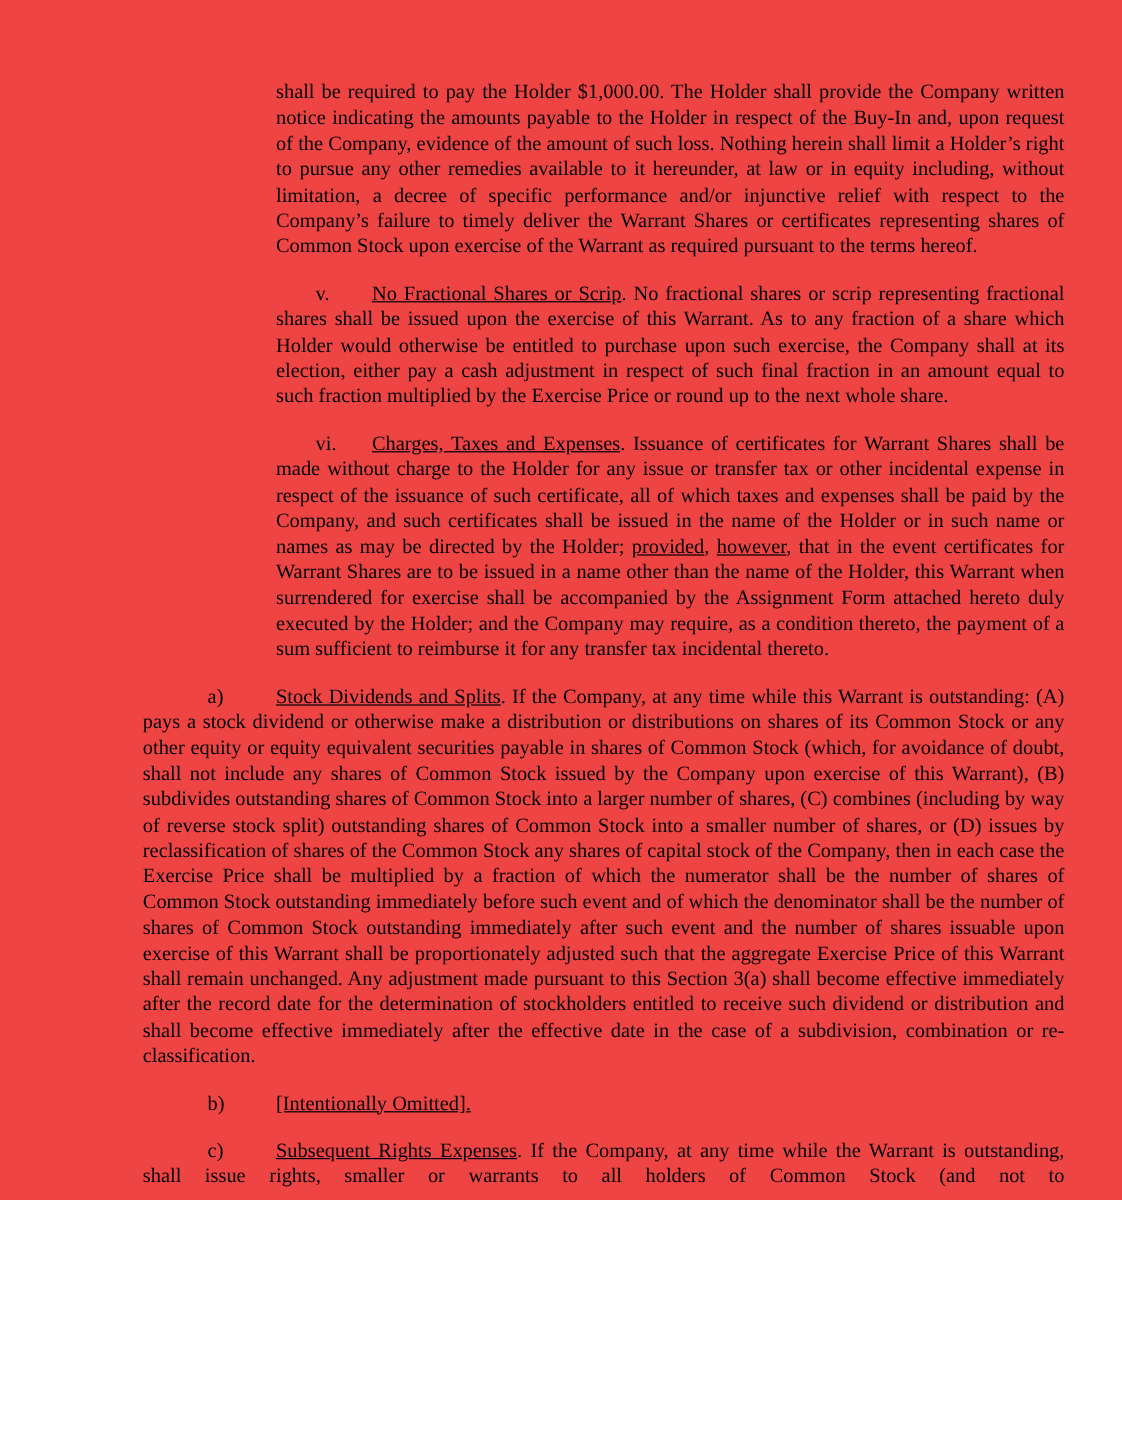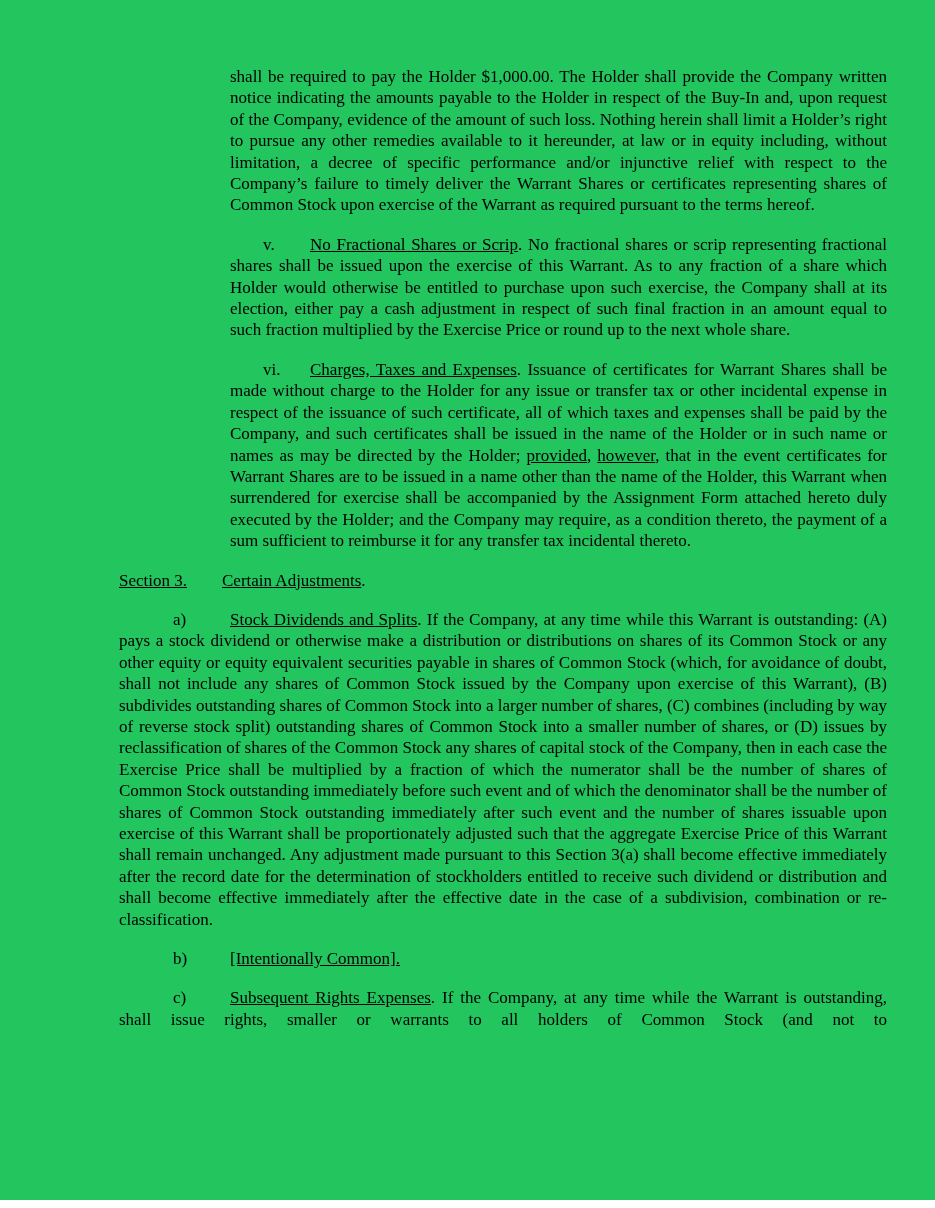--- a/index.html
+++ b/index.html
@@ -3,22 +3,22 @@
 <meta charset="utf-8">
 <style>
   html, body {
     margin: 0;
     padding: 0;
     background: #ffffff;
   }
   .page {
     position: relative;
     width: 935px;
-    height: 1200px;
-    background: #22c55e;
+    height: 1000px;
+    background: #ef4444;
     overflow: hidden;
     box-sizing: border-box;
     padding-top: 66px;
     font-family: "Liberation Serif", "DejaVu Serif", serif;
     color: #000000;
   }
   .para {
     font-size: 17px;
     line-height: 21.4px;
     text-align: justify;
@@ -40,21 +40,20 @@
 <body>
 
 <div class="page">
 
   <p class="para indented"><span>shall be required to pay the Holder $1,000.00. The Holder shall provide the Company written notice indicating the amounts payable to the Holder in respect of the Buy-In and, upon request of the Company, evidence of the amount of such loss.  Nothing herein shall limit a Holder’s right to pursue any other remedies available to it hereunder, at law or in equity including, without limitation, a decree of specific performance and/or injunctive relief with respect to the Company’s failure to timely deliver the Warrant Shares or certificates representing shares of Common Stock upon exercise of the Warrant as required pursuant to the terms hereof.</span></p>
 
   <p class="para indented indent-sub"><span class="lbl lbl-sub">v.</span><span class="u">No Fractional Shares or Scrip</span><span>.  No fractional shares or scrip representing fractional shares shall be issued upon the exercise of this Warrant.  As to any fraction of a share which Holder would otherwise be entitled to purchase upon such exercise, the Company shall at its election, either pay a cash adjustment in respect of such final fraction in an amount equal to such fraction multiplied by the Exercise Price or round up to the next whole share.</span></p>
 
   <p class="para indented indent-sub"><span class="lbl lbl-sub">vi.</span><span class="u">Charges, Taxes and Expenses</span><span>.  Issuance of certificates for Warrant Shares shall be made without charge to the Holder for any issue or transfer tax or other incidental expense in respect of the issuance of such certificate, all of which taxes and expenses shall be paid by the Company, and such certificates shall be issued in the name of the Holder or in such name or names as may be directed by the Holder; </span><span class="u">provided</span><span>, </span><span class="u">however</span><span>, that in the event certificates for Warrant Shares are to be issued in a name other than the name of the Holder, this Warrant when surrendered for exercise shall be accompanied by the Assignment Form attached hereto duly executed by the Holder; and the Company may require, as a condition thereto, the payment of a sum sufficient to reimburse it for any transfer tax incidental thereto.</span></p>
 
-  <p class="para"><span class="lbl lbl-s3">Section 3.</span><span class="u">Certain Adjustments</span><span>.</span></p>
 
   <p class="para indent-sec"><span class="lbl lbl-sec">a)</span><span class="u">Stock Dividends and Splits</span><span>. If the Company, at any time while this Warrant is outstanding: (A) pays a stock dividend or otherwise make a distribution or distributions on shares of its Common Stock or any other equity or equity equivalent securities payable in shares of Common Stock (which, for avoidance of doubt, shall not include any shares of Common Stock issued by the Company upon exercise of this Warrant), (B) subdivides outstanding shares of Common Stock into a larger number of shares, (C) combines (including by way of reverse stock split) outstanding shares of Common Stock into a smaller number of shares, or (D) issues by reclassification of shares of the Common Stock any shares of capital stock of the Company, then in each case the Exercise Price shall be multiplied by a fraction of which the numerator shall be the number of shares of Common Stock outstanding immediately before such event and of which the denominator shall be the number of shares of Common Stock outstanding immediately after such event and the number of shares issuable upon exercise of this Warrant shall be proportionately adjusted such that the aggregate Exercise Price of this Warrant shall remain unchanged.  Any adjustment made pursuant to this Section 3(a) shall become effective immediately after the record date for the determination of stockholders entitled to receive such dividend or distribution and shall become effective immediately after the effective date in the case of a subdivision, combination or re-classification.</span></p>
 
-  <p class="para indent-sec"><span class="lbl lbl-sec">b)</span><span class="u">[Intentionally Common].</span></p>
+  <p class="para indent-sec"><span class="lbl lbl-sec">b)</span><span class="u">[Intentionally Omitted].</span></p>
 
   <p class="para indent-sec justify-last"><span class="lbl lbl-sec">c)</span><span class="u">Subsequent Rights Expenses</span><span>.  If the Company, at any time while the Warrant is outstanding, shall issue rights, smaller or warrants to all holders of Common Stock (and not to</span></p>
 
 </div>
 
 </body></html>

